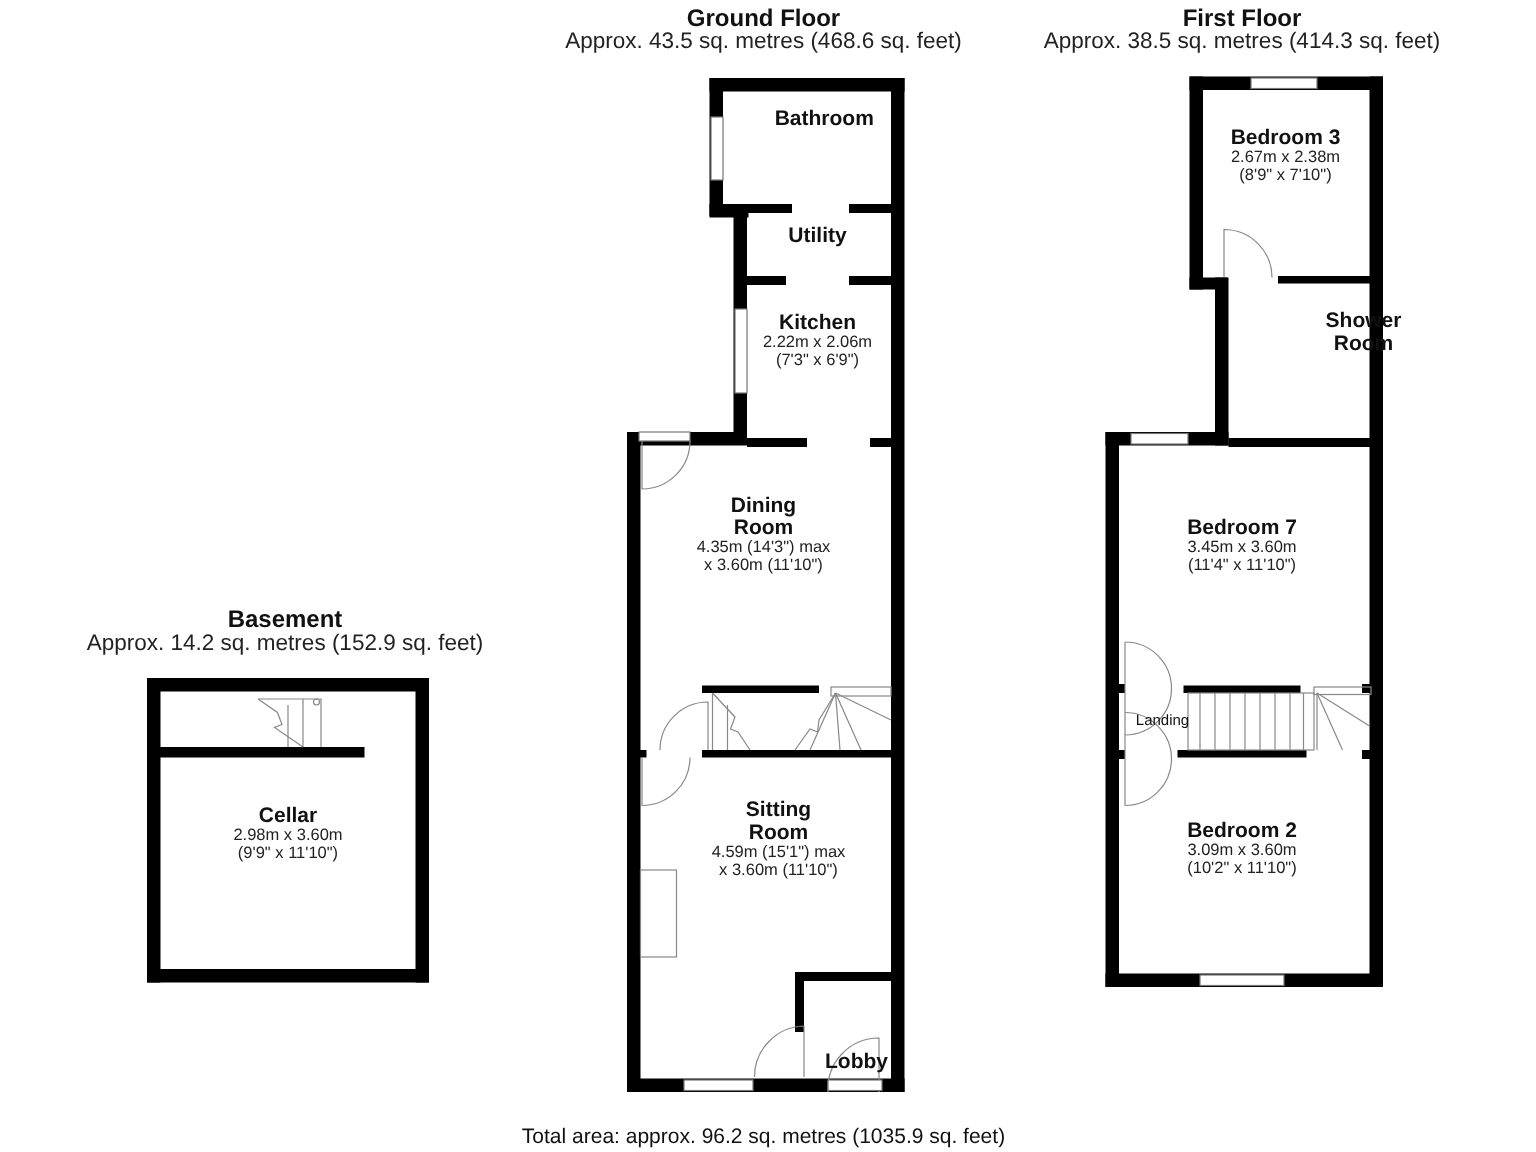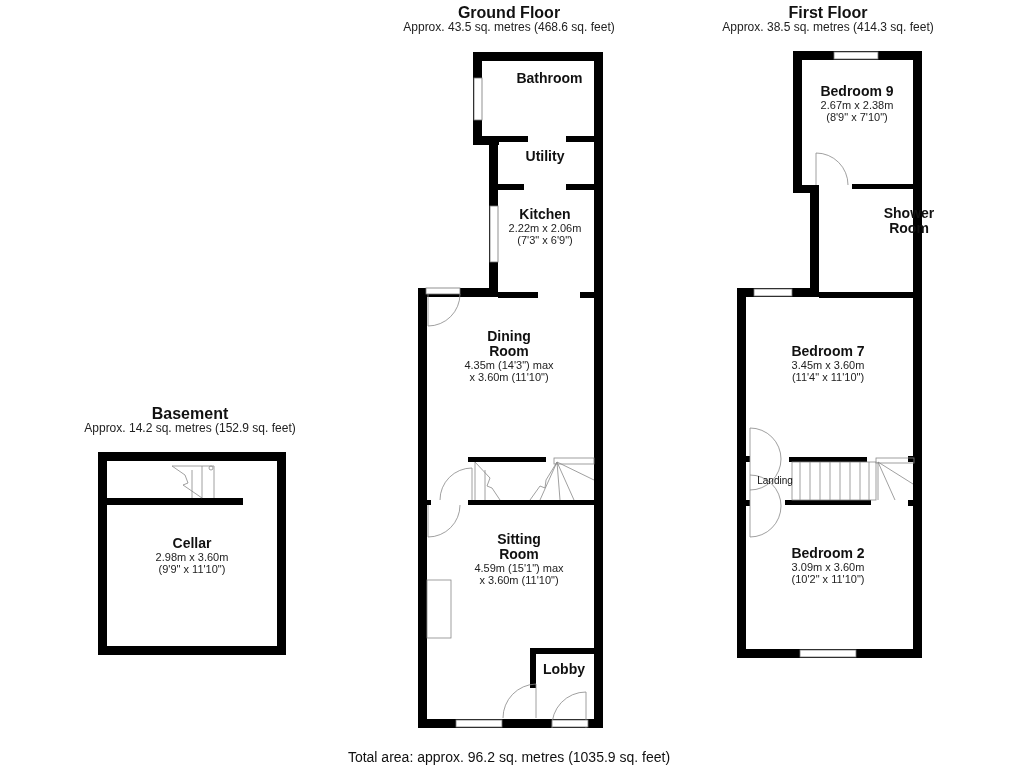--- a/index.html
+++ b/index.html
@@ -3,21 +3,21 @@
 <meta charset="utf-8">
 <style>
   html, body { margin:0; padding:0; background:#ffffff; }
   body { width:1024px; height:768px; position:relative; overflow:hidden; font-family:"Liberation Sans", sans-serif; }
   svg.plan { position:absolute; left:0; top:0; }
   .wall { fill:#000; }
   .win { fill:#fff; stroke:#777; stroke-width:0.8; }
   .thin { fill:none; stroke:#888; stroke-width:0.8; }
   .lbl { position:absolute; text-align:center; color:#111; white-space:nowrap; transform:translateX(-50%); }
   .floor-title { font-weight:bold; font-size:16px; line-height:18px; }
-  .floor-sub { font-size:12px; line-height:11px; color:#222; }
+  .floor-sub { font-size:15px; line-height:11px; color:#222; }
   .room-name { font-weight:bold; font-size:14px; line-height:15px; }
   .room-dim { font-size:11px; line-height:12px; color:#222; }
   .small-name { font-weight:normal; font-size:10px; color:#111; }
   .total { font-size:14px; color:#111; }
 </style>
 </head>
 <body>
 
 <svg class="plan" width="1024" height="768" viewBox="0 0 1024 768">
 
@@ -180,26 +180,26 @@
   <div class="room-name">Room</div>
   <div class="room-dim">4.35m (14'3") max</div>
   <div class="room-dim">x 3.60m (11'10")</div>
 </div>
 <div class="lbl" style="left:509px; top:532px;margin-left:10px;">
   <div class="room-name">Sitting</div>
   <div class="room-name">Room</div>
   <div class="room-dim">4.59m (15'1") max</div>
   <div class="room-dim">x 3.60m (11'10")</div>
 </div>
-<div class="lbl" style="left:564px; top:662px;">
+<div class="lbl" style="left:564px; top:700px;padding-left:14px;">
   <div class="room-name">Lobby</div>
 </div>
 
 <div class="lbl" style="left:857px; top:84px;">
-  <div class="room-name">Bedroom 9</div>
+  <div class="room-name">Bedroom 3</div>
   <div class="room-dim">2.67m x 2.38m</div>
   <div class="room-dim">(8'9" x 7'10")</div>
 </div>
 <div class="lbl" style="left:909px; top:206px;">
   <div class="room-name">Shower</div>
   <div class="room-name">Room</div>
 </div>
 <div class="lbl" style="left:828px; top:344px;">
   <div class="room-name">Bedroom 7</div>
   <div class="room-dim">3.45m x 3.60m</div>

